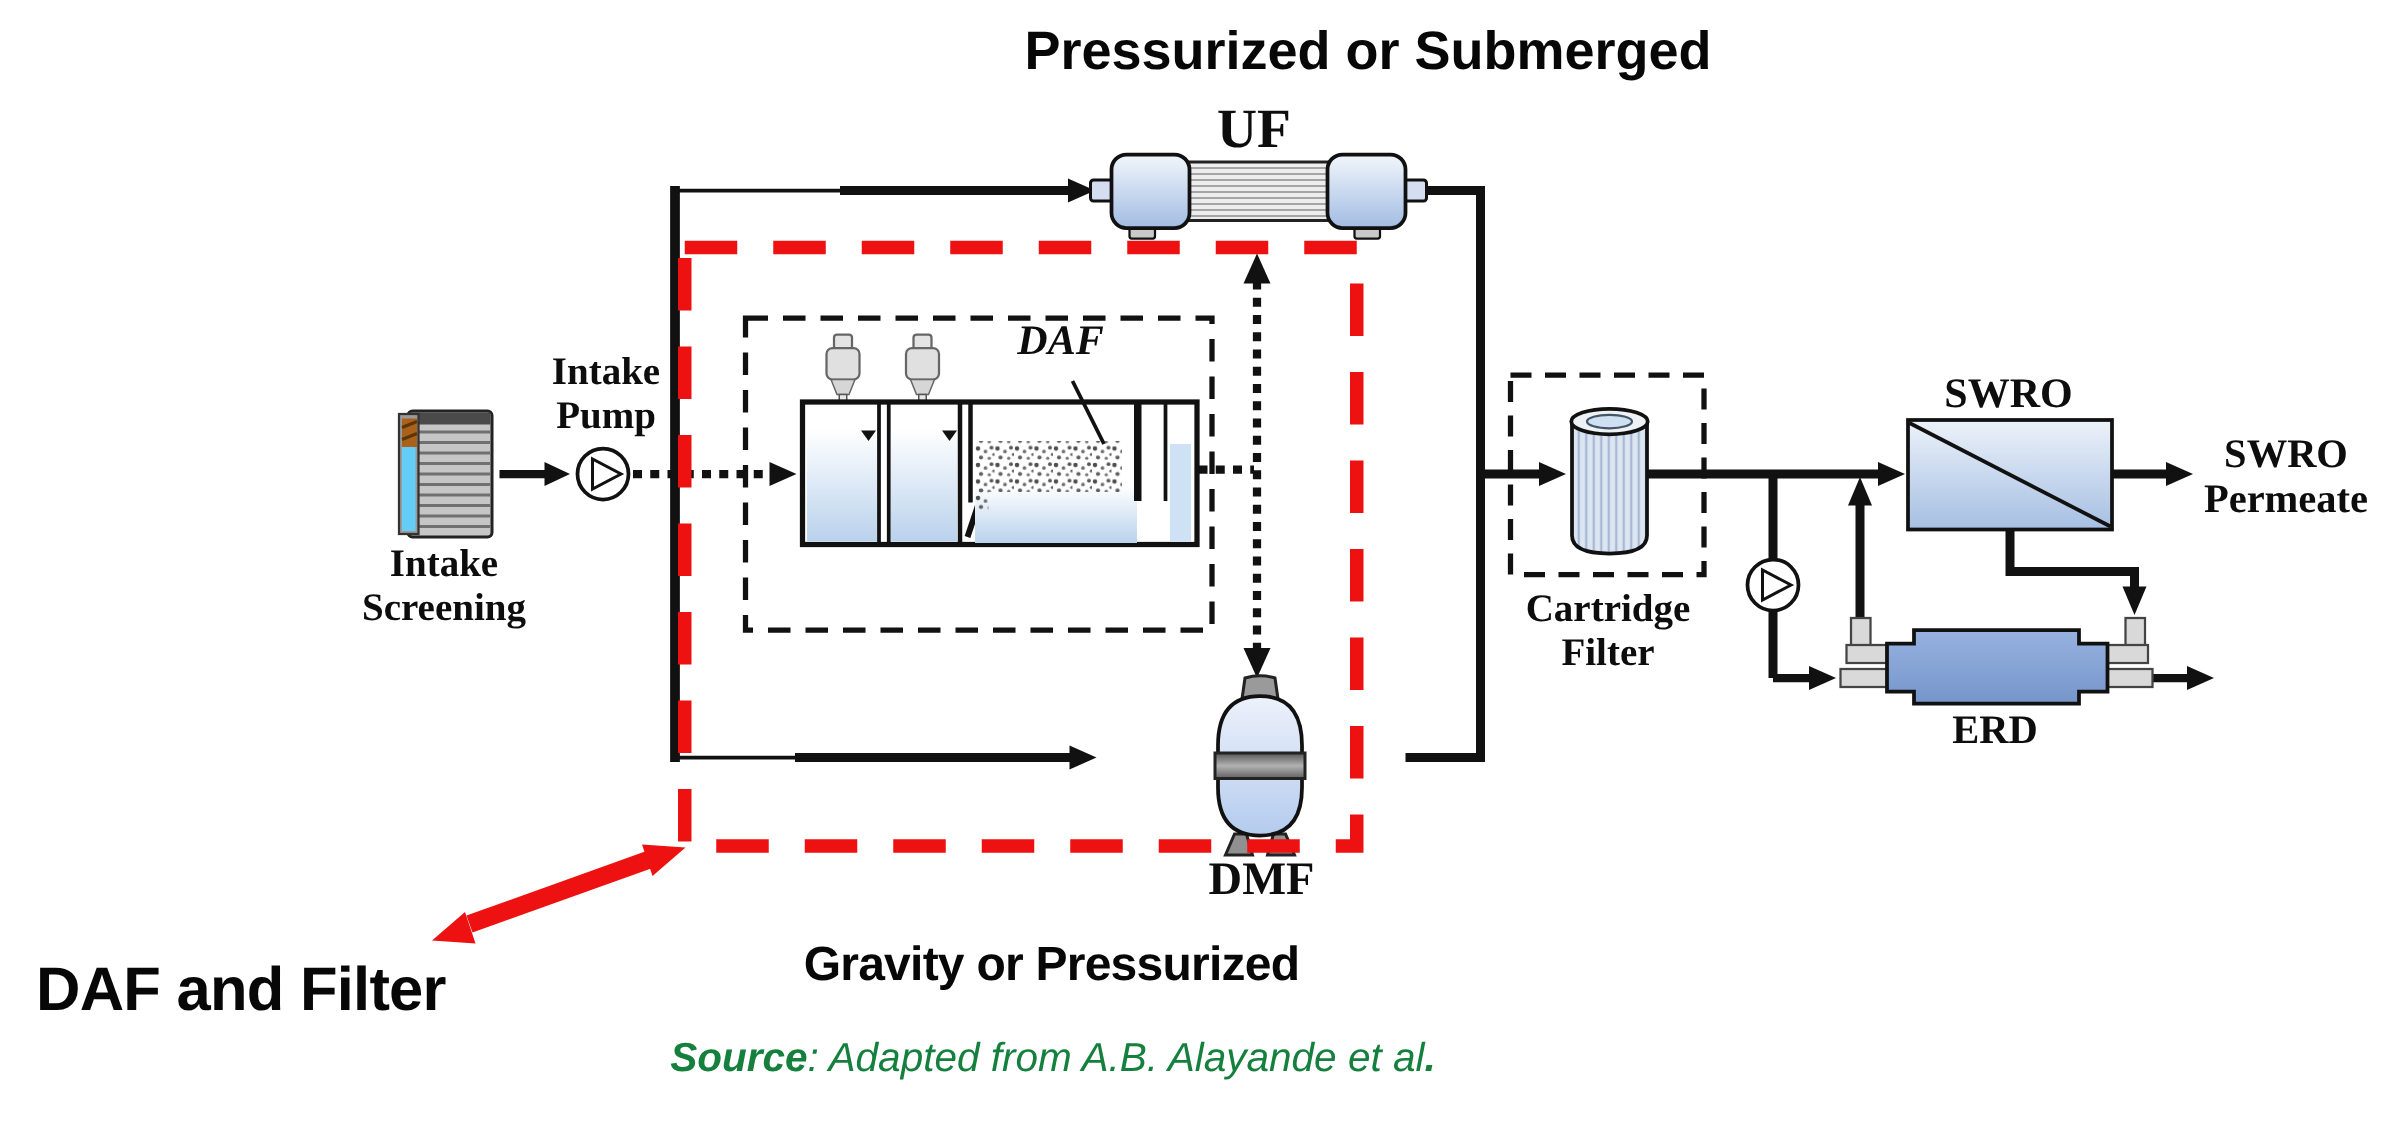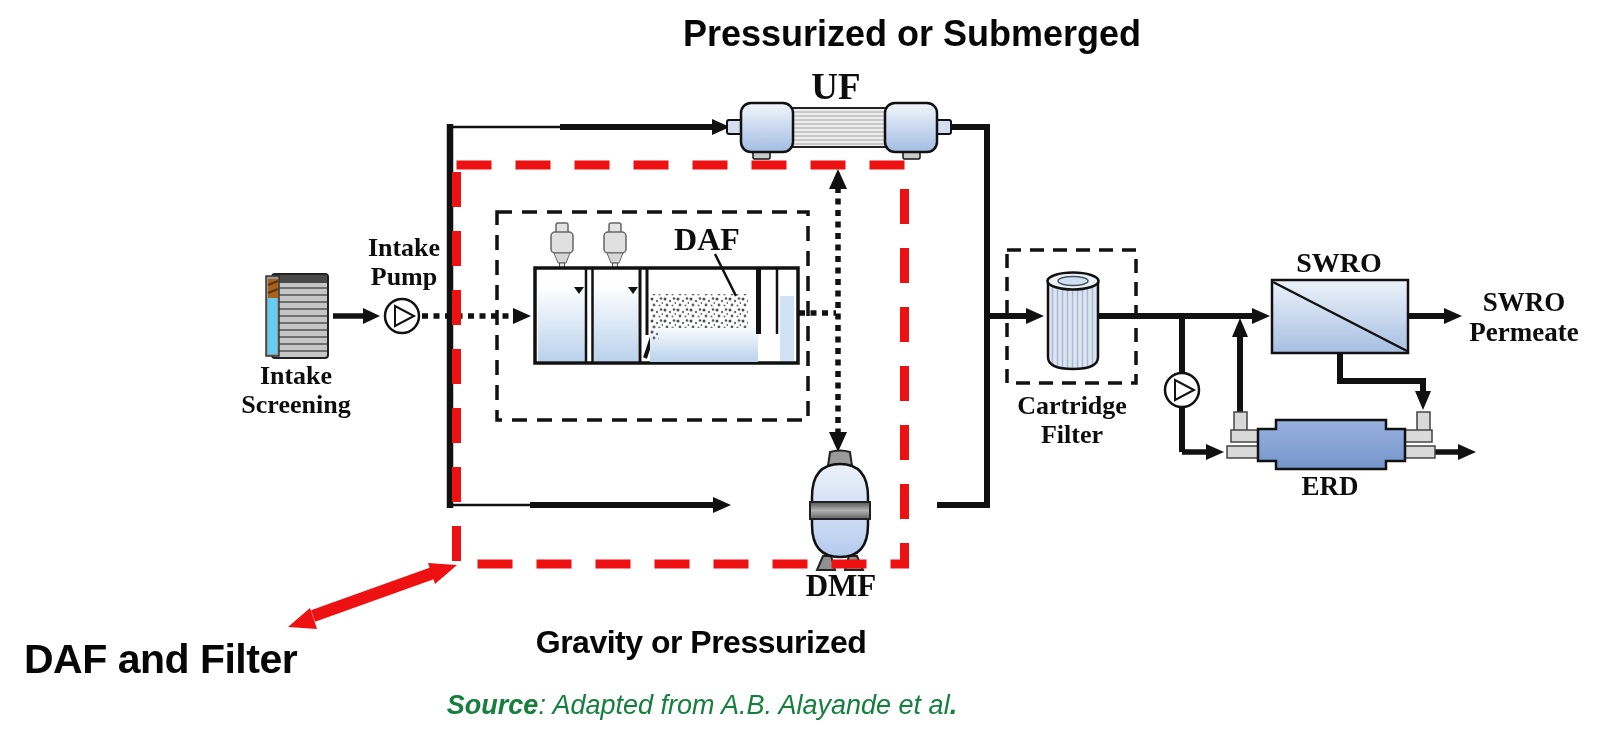--- a/index.html
+++ b/index.html
@@ -24,21 +24,21 @@
   #callout-title  { left:24px;  top:636px; font-size:41px; transform:none; text-align:left; letter-spacing:-0.5px; }
   #source-line    {
     position:absolute; left:702px; top:690px; transform:translateX(-50%);
     font-family:"Liberation Sans", "DejaVu Sans", sans-serif;
     font-style:italic; font-size:27px; color:#15803d; white-space:nowrap;
   }
   #source-line .src-bold { font-weight:700; }
   #uf-label        { left:836px;  top:66px;  font-size:37px; }
   #intake-pump-label      { left:404px; top:233px; width:110px; font-size:26px; }
   #intake-screening-label { left:296px; top:361px; width:150px; font-size:26px; }
-  #daf-label       { left:707px;  top:222px; font-size:32px; }
+  #daf-label       { left:707px;  top:212px; font-size:28px;font-style:italic; }
   #dmf-label       { left:841px;  top:569px; font-size:31px; }
   #cartridge-label { left:1072px; top:391px; width:130px; font-size:26px; }
   #swro-label      { left:1339px; top:247px; font-size:28px;text-align:right; }
   #permeate-label  { left:1524px; top:287px; width:145px; font-size:27px; }
   #erd-label       { left:1330px; top:471px; font-size:27px; }
 </style>
 </head>
 <body>
 
 <div id="stage">

